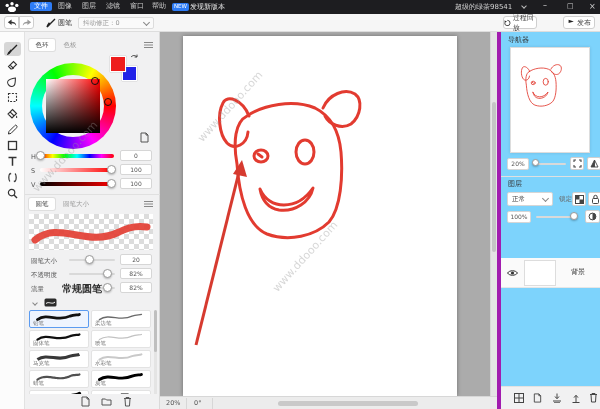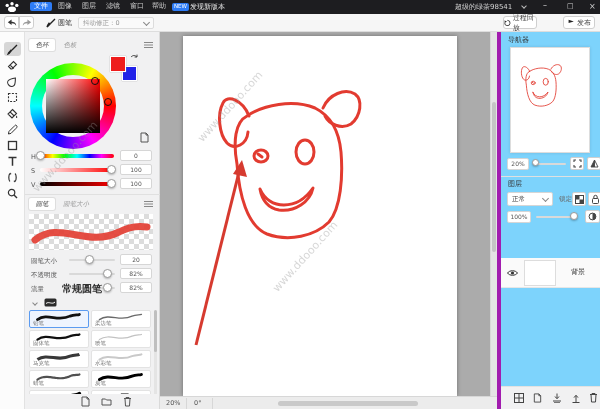--- a/index.html
+++ b/index.html
@@ -11,21 +11,21 @@
   .titlebar{left:0;top:0;width:600px;height:14px;background:#1d1d20;display:flex;align-items:center;}
   .menu-item{font-size:7px;color:#c9c9c9;padding:1px 4px;border-radius:2px;line-height:1;}
   .menu-item.active{background:#2e7cf6;color:#fff;}
   .toolbar{left:0;top:14px;width:600px;height:18px;background:#f6f6f6;border-bottom:1px solid #ddd;}
   .btn{background:#fff;border:1px solid #cfcfcf;border-radius:3px;display:flex;align-items:center;justify-content:center;font-size:7px;color:#444;gap:2px;}
   
   .toolstrip{left:0;top:32px;width:25px;height:377px;background:#fcfcfc;border-right:1px solid #e2e2e2;}
   .leftpanel{left:25px;top:32px;width:135px;height:377px;background:#f1f1f2;border-right:1px solid #d9d9d9;}
   .rightpanel{left:497px;top:32px;width:103px;height:377px;background:#7dd3fc;border-left:4px solid #a21caf;}
   .canvasarea{left:160px;top:32px;width:337px;height:377px;background:#ababab;}
-  .tab{font-size:6.5px;color:#999;display:flex;align-items:center;justify-content:center;border-radius:2px;line-height:1;font-style:italic;}
+  .tab{font-size:6.5px;color:#999;display:flex;align-items:center;justify-content:center;border-radius:2px;line-height:1;}
   .tab.active{background:#fff;color:#444;box-shadow:0 0 0 1px #dedede;}
   .valbox{background:#fff;border:1px solid #d6d6d6;border-radius:2px;font-size:6px;color:#555;display:flex;align-items:center;justify-content:center;line-height:1;}
   .track{height:4px;border-radius:2px;background:#d9d9d9;}
   .knob{width:9px;height:9px;border-radius:50%;background:#fff;border:1px solid #9a9a9a;box-shadow:0 1px 2px rgba(0,0,0,.25);}
   .lbl{font-size:6.5px;color:#555;line-height:1;}
   .chev{width:4px;height:4px;border-right:1px solid #888;border-bottom:1px solid #888;transform:rotate(45deg);}
   .cell{background:#fff;border:1px solid #e3e3e3;border-radius:2px;overflow:hidden;}
   .cell.sel{border:1px solid #5b9bf0;background:#eef4fe;}
   .cell .bname{position:absolute;left:3px;bottom:1px;font-size:5.5px;color:#777;line-height:1;}
   .iconbtn{background:#fff;border:1px solid #cfcfcf;border-radius:2px;display:flex;align-items:center;justify-content:center;}

